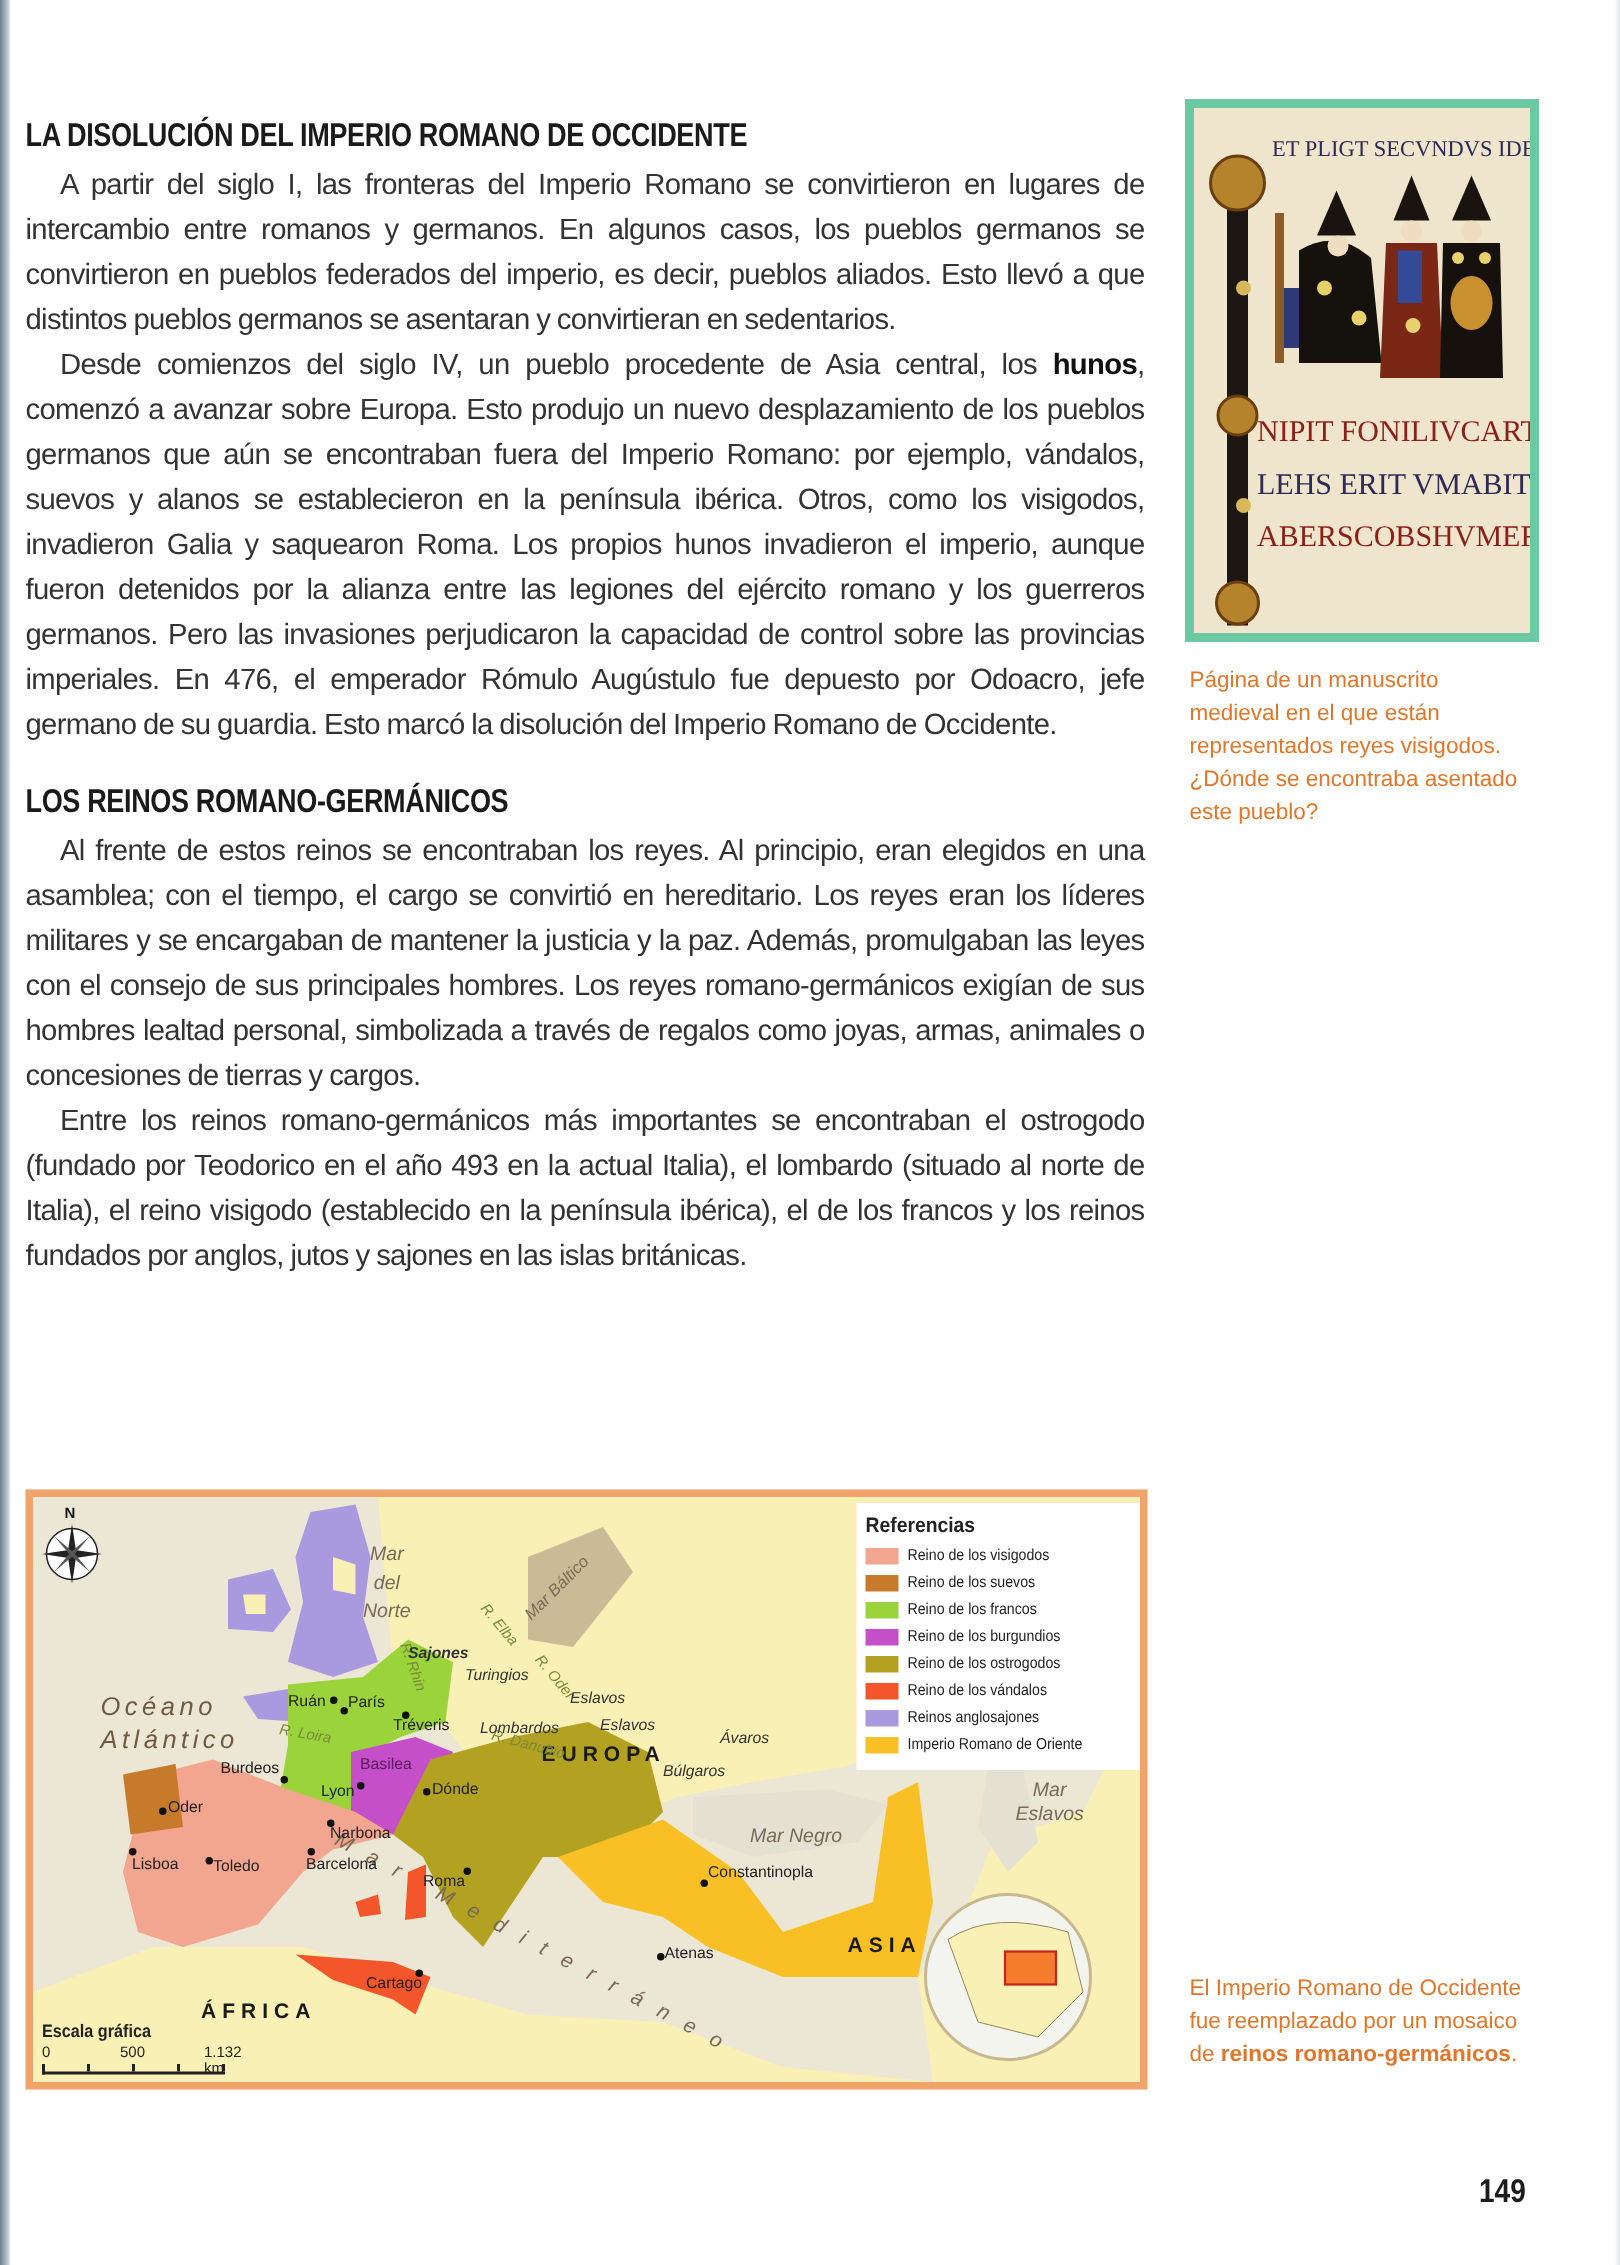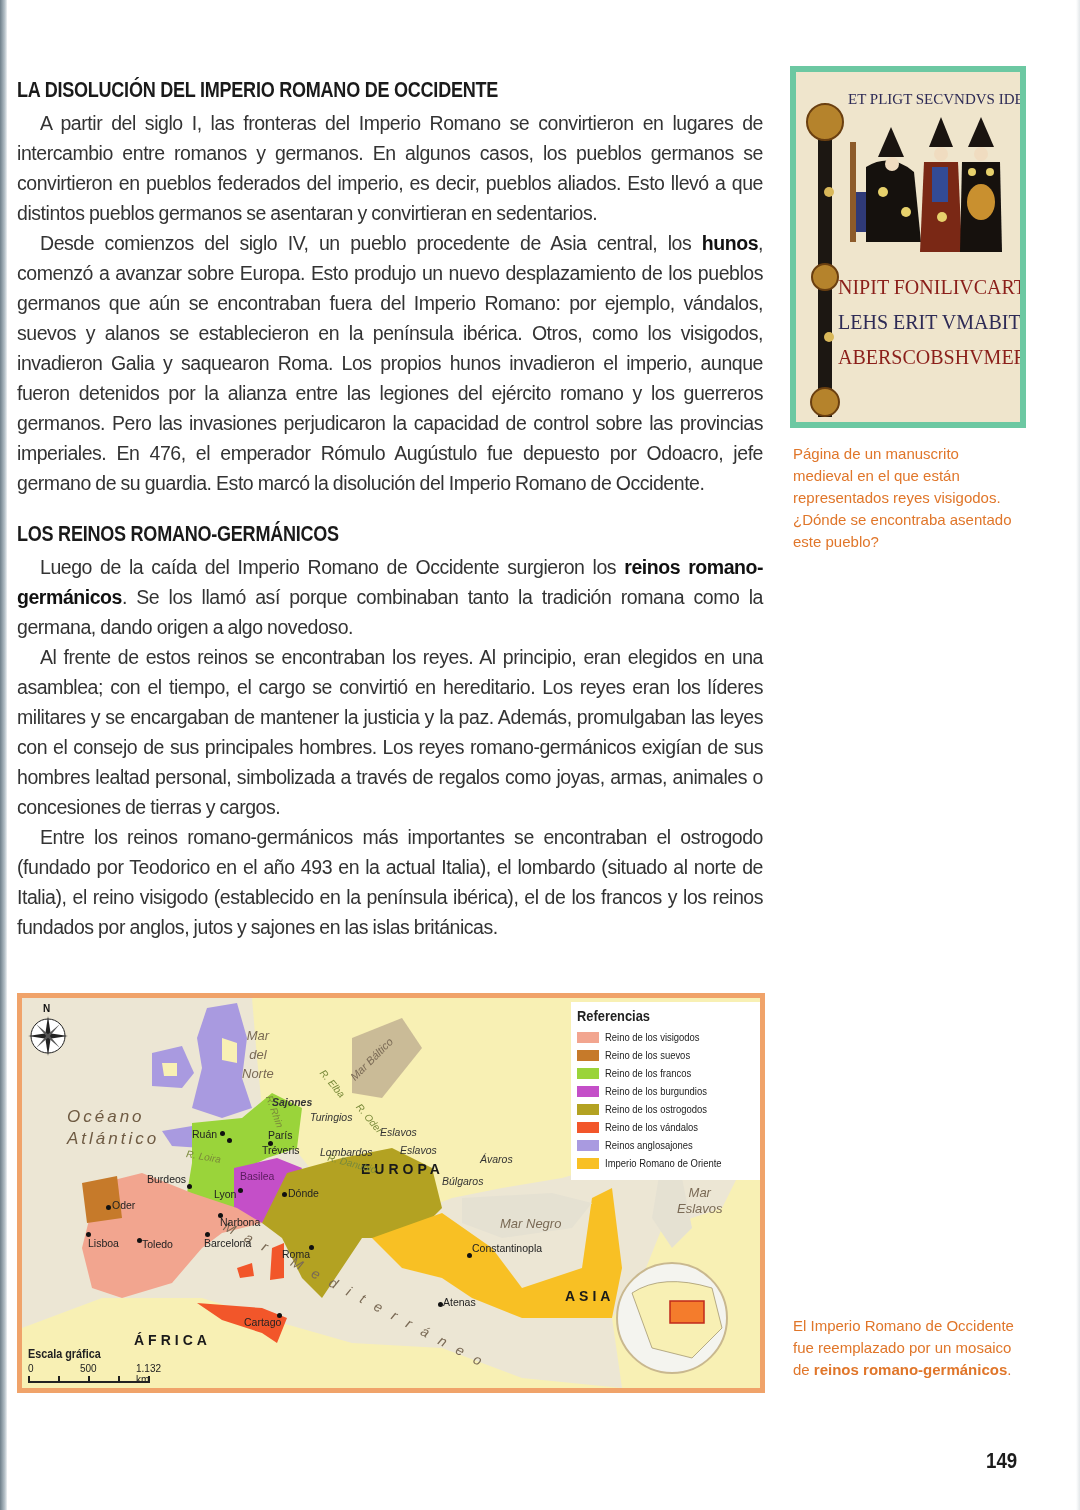--- a/index.html
+++ b/index.html
@@ -37,21 +37,21 @@
     background: #ffffff; padding: 6px 0 0 6px; }
   .legend-title { font-size: 14px; font-weight: bold; color: #222; height: 20px;
     transform: scaleX(0.92); transform-origin: left; }
   .legend-item { display: flex; align-items: center; height: 18px; }
   .legend-swatch { width: 22px; height: 11px; margin-right: 6px; flex: none; }
   .legend-label { font-size: 10.5px; color: #222; white-space: nowrap; transform: scaleX(0.9); transform-origin: left; }
 
   .map-label { position: absolute; white-space: nowrap; color: #222; font-size: 10.5px; }
   .sea-label { position: absolute; color: #7a6a55; font-style: italic; font-size: 13px; text-align: center; }
   .continent-label { position: absolute; font-weight: bold; letter-spacing: 4px; font-size: 14px; color: #1a1a1a; }
-  .ocean-label { position: absolute; font-style: italic; color: #6e5a42; font-size: 17px; letter-spacing: 3px; line-height: 22px; }
+  .ocean-label { position: absolute; font-style: italic; color: #6e5a42; font-size: 17px; letter-spacing: 3px; line-height: 22px; margin-top: 21px; }
   .river-label { position: absolute; font-style: italic; color: #7a8a3a; font-size: 10px; }
   .people-label { position: absolute; font-style: italic; color: #333; font-size: 10.5px; }
   .dot { position: absolute; width: 5px; height: 5px; background: #111; border-radius: 50%; }
 
   .scale { position: absolute; left: 6px; top: 349px; }
   .scale-title { font-size: 12px; font-weight: bold; color: #222; transform: scaleX(0.9); transform-origin: left; }
   .scale-nums { position: relative; height: 15px; font-size: 10px; color: #222; }
   .scale-nums span { position: absolute; top: 2px; }
   .scale-bar { position: relative; width: 122px; height: 7px; border-left: 2px solid #222; border-bottom: 2px solid #222; }
   .scale-bar i { position: absolute; bottom: 0; width: 2px; height: 5px; background: #222; }
@@ -68,21 +68,20 @@
 <div class="right-edge"></div>
 
 <div class="main-col">
   <h2 class="section-title">LA DISOLUCIÓN DEL IMPERIO ROMANO DE OCCIDENTE</h2>
   <div class="gap-1"></div>
   <p class="para">A partir del siglo I, las fronteras del Imperio Romano se convirtieron en lugares de intercambio entre romanos y germanos. En algunos casos, los pueblos germanos se convirtieron en pueblos federados del imperio, es decir, pueblos aliados. Esto llevó a que distintos pueblos germanos se asentaran y convirtieran en sedentarios.</p>
   <p class="para"><span>Desde comienzos del siglo IV, un pueblo procedente de Asia central, los </span><b>hunos</b><span>, comenzó a avanzar sobre Europa. Esto produjo un nuevo desplazamiento de los pueblos germanos que aún se encontraban fuera del Imperio Romano: por ejemplo, vándalos, suevos y alanos se establecieron en la península ibérica. Otros, como los visigodos, invadieron Galia y saquearon Roma. Los propios hunos invadieron el imperio, aunque fueron detenidos por la alianza entre las legiones del ejército romano y los guerreros germanos.  Pero las invasiones perjudicaron la capacidad de control sobre las provincias imperiales. En 476, el emperador Rómulo Augústulo fue depuesto por Odoacro, jefe germano de su guardia. Esto marcó la disolución del Imperio Romano de Occidente.</span></p>
   <div class="gap-2"></div>
   <h2 class="section-title">LOS REINOS ROMANO-GERMÁNICOS</h2>
   <div class="gap-1"></div>
-  <p class="para"><span>Luego de la caída del Imperio Romano de Occidente surgieron los </span><b>reinos romano-germánicos</b><span>. Se los llamó así porque combinaban tanto la tradición romana como la germana, dando origen a algo novedoso.</span></p>
   <p class="para">Al frente de estos reinos se encontraban los reyes. Al principio, eran elegidos en una asamblea; con el tiempo, el cargo se convirtió en hereditario. Los reyes eran los líderes militares y se encargaban de mantener la justicia y la paz. Además, promulgaban las leyes con el consejo de sus principales hombres. Los reyes romano-germánicos exigían de sus hombres lealtad personal, simbolizada a través de regalos como joyas, armas, animales o concesiones de tierras y cargos.</p>
   <p class="para">Entre los reinos romano-germánicos más importantes se encontraban el ostrogodo (fundado por Teodorico en el año 493 en la actual Italia), el lombardo (situado al norte de Italia), el reino visigodo (establecido en la península ibérica), el de los francos y los reinos fundados por anglos, jutos y sajones en las islas británicas.</p>
 </div>
 
 <div class="manuscript">
   <svg width="224" height="350" viewBox="0 0 224 350">
     <rect x="0" y="0" width="224" height="350" fill="#efe5cc"></rect>
 
     <rect x="22" y="45" width="14" height="300" fill="#1c1712"></rect>
     <circle cx="29" cy="50" r="18" fill="#b5832c" stroke="#6a3f10" stroke-width="2"></circle>
@@ -210,21 +209,21 @@
   <div class="people-label" style="left:288px; top:113px;">Turingios</div>
   <div class="people-label" style="left:358px; top:128px;">Eslavos</div>
   <div class="people-label" style="left:378px; top:146px;">Eslavos</div>
   <div class="people-label" style="left:298px; top:148px;">Lombardos</div>
   <div class="people-label" style="left:458px; top:155px;">Ávaros</div>
   <div class="people-label" style="left:420px; top:177px;">Búlgaros</div>
 
   <div class="dot" style="left:198px; top:133px;"></div>
   <div class="map-label" style="left:170px; top:130px;">Ruán</div>
   <div class="dot" style="left:205px; top:140px;"></div>
-  <div class="map-label" style="left:210px; top:131px;margin-left:36px;">París</div>
+  <div class="map-label" style="left:210px; top:131px;">París</div>
   <div class="dot" style="left:246px; top:143px;"></div>
   <div class="map-label" style="left:240px; top:146px;">Tréveris</div>
   <div class="dot" style="left:165px; top:186px;"></div>
   <div class="map-label" style="left:125px; top:175px;">Burdeos</div>
   <div class="map-label" style="left:218px; top:172px; color:#5a1a5e; font-weight:normal;">Basilea</div>
   <div class="dot" style="left:216px; top:190px;"></div>
   <div class="map-label" style="left:192px; top:190px;">Lyon</div>
   <div class="dot" style="left:260px; top:194px;"></div>
   <div class="map-label" style="left:266px; top:189px;">Dónde</div>
   <div class="dot" style="left:84px; top:207px;"></div>

